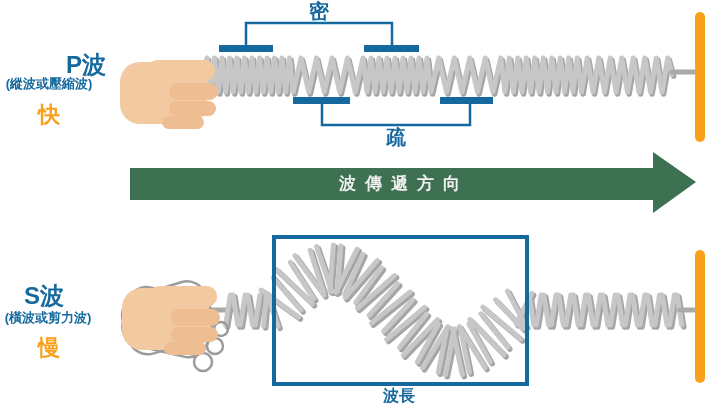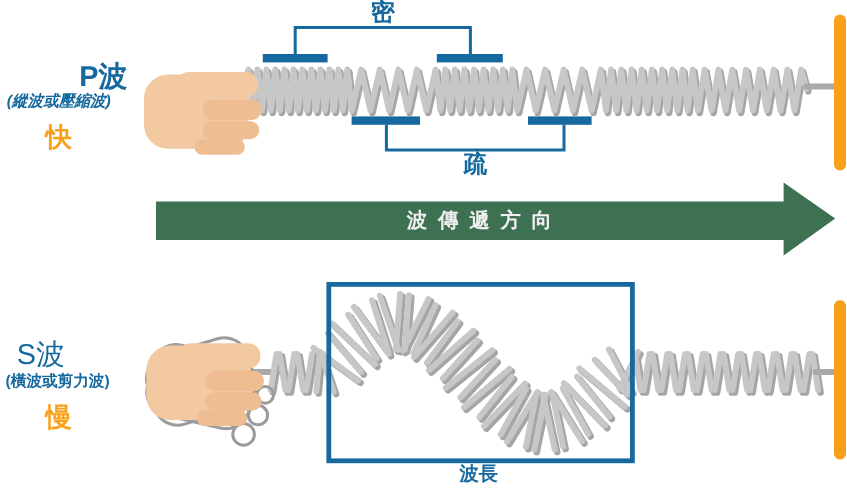--- a/index.html
+++ b/index.html
@@ -5,23 +5,23 @@
   html,body{margin:0;padding:0;background:#fff;}
   #stage{
     position:relative;width:706px;height:412px;overflow:hidden;
     background:#fff;
     font-family:"Liberation Sans","DejaVu Sans",sans-serif;
   }
   .lbl{position:absolute;line-height:1;white-space:nowrap;transform:translateX(-50%);}
   .blue{color:#16699E;}
   .orange{color:#F9A01B;}
   .p-title{left:50px;top:53px;font-size:24px;font-weight:bold;margin-left:36px;}
-  .p-sub{left:49px;top:77px;font-size:13px;font-weight:bold;font-style:italic;}
+  .p-sub{left:49px;top:77px;font-size:13px;font-weight:bold;}
   .p-speed{left:49px;top:104px;font-size:22px;font-weight:bold;}
-  .s-title{left:34px;top:284px;font-size:24px;font-weight:normal;}
+  .s-title{left:44px;top:284px;font-size:24px;font-weight:bold;}
   .s-sub{left:48px;top:311px;font-size:13px;font-weight:bold;}
   .s-speed{left:49px;top:337px;font-size:22px;font-weight:bold;}
   .dense{left:319px;top:1px;font-size:20px;font-weight:bold;}
   .sparse{left:396px;top:127px;font-size:20px;font-weight:bold;}
   .wavelen{left:399px;top:388px;font-size:16px;font-weight:bold;}
   .arrow-lbl{left:404px;top:175px;font-size:17px;font-weight:bold;color:#EFEFEF;letter-spacing:9px;text-align:center;}
   svg{position:absolute;left:0;top:0;}
 </style>
 </head>
 <body>

